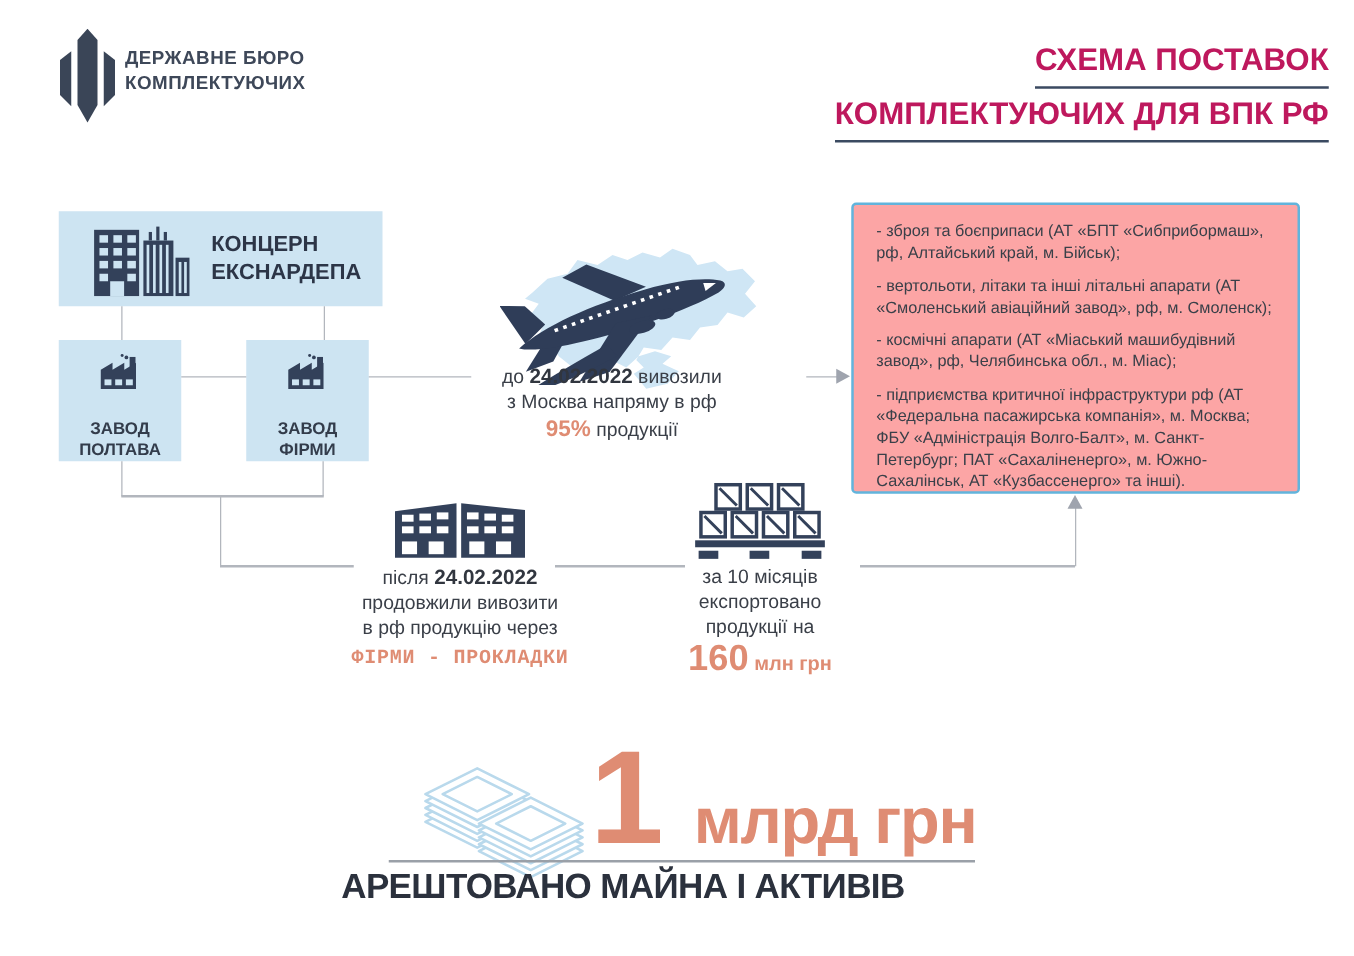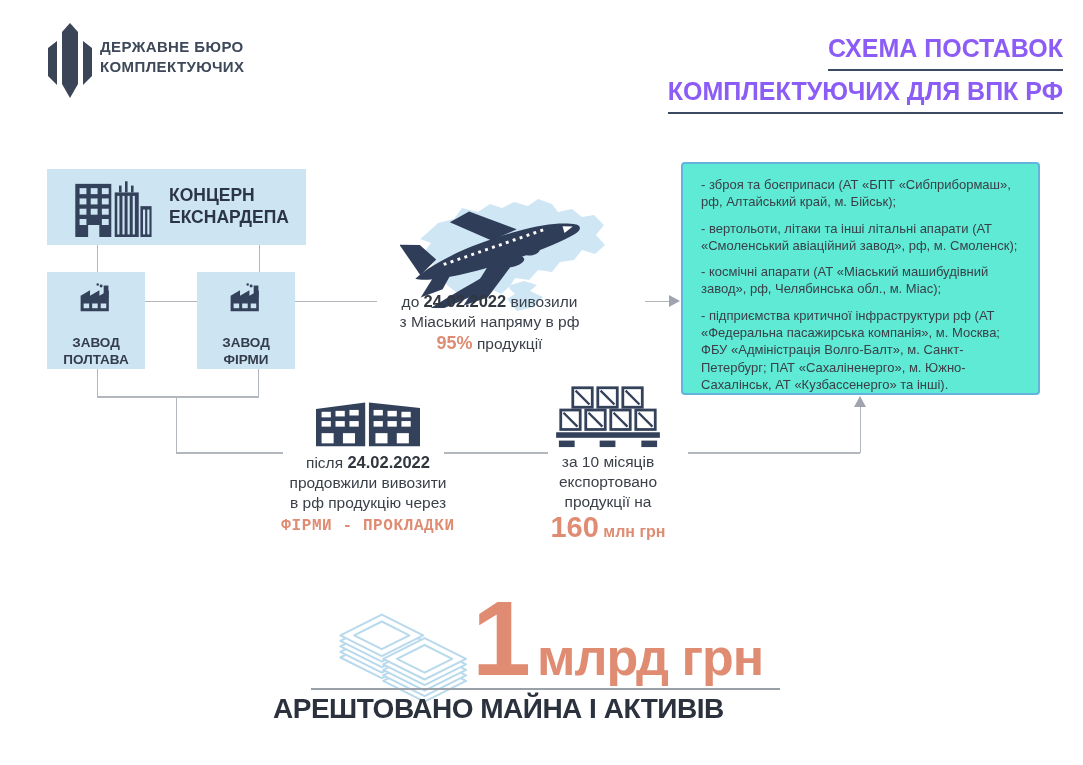--- a/index.html
+++ b/index.html
@@ -5,21 +5,21 @@
   html,body{margin:0;padding:0;background:#fff;}
   .stage{position:relative;width:1083px;height:765px;background:#fff;overflow:hidden;
          font-family:"Liberation Sans",sans-serif;color:#3a3f48;}
   .abs{position:absolute;}
 
   
   .logo-text{left:100px;top:37px;font-size:15px;font-weight:bold;color:#3e4859;
              line-height:1.35;letter-spacing:.4px;}
 
   
-  .title{right:20px;top:28px;text-align:right;color:#8b5cf6;font-weight:bold;
+  .title{right:20px;top:28px;text-align:right;color:#be185d;font-weight:bold;
          font-size:25px;line-height:1.6;}
   .title .u{display:inline-block;border-bottom:2px solid #3b4a61;padding-bottom:1px;}
 
   
   .box{background:#cde4f2;}
   .concern-box{left:47px;top:169px;width:259px;height:76px;display:flex;align-items:center;}
   .concern-box svg{margin-left:22px;flex:none;}
   .concern-label{margin-left:12px;font-size:17.5px;font-weight:bold;color:#2c3547;line-height:1.25;}
   .plant-box{width:98px;height:97px;top:272px;display:flex;flex-direction:column;align-items:center;}
   .plant-box svg{margin-top:11px;}
@@ -35,29 +35,29 @@
   
   .flow-text{text-align:center;font-size:15.5px;line-height:1.28;color:#3a3f48;}
   .flow-text b{font-size:16.5px;color:#31363f;}
   .accent{color:#df8c73;}
   .pct{font-size:18px;font-weight:bold;}
   .firms{font-size:16px;font-weight:bold;letter-spacing:.6px;margin-top:3px;font-family:Liberation Mono, monospace;}
   .big-num{font-size:29px;font-weight:bold;line-height:1;}
   .big-unit{font-size:16px;font-weight:bold;}
 
   
-  .panel{left:681px;top:162px;width:359px;height:233px;background:#5eead4;
+  .panel{left:681px;top:162px;width:359px;height:233px;background:#fca5a5;
          border:2px solid #62b4dc;border-radius:4px;box-sizing:border-box;
          padding:12px 12px 8px 18px;}
   .panel p{margin:0 0 9px 0;font-size:13px;line-height:1.33;color:#3a4049;}
 
   
   .seized-row{left:472px;top:585px;display:flex;align-items:baseline;color:#df8c73;font-weight:bold;}
   .seized-val{font-size:106px;line-height:1;}
-  .seized-unit{font-size:52px;margin-left:6px;letter-spacing:-1px;}
+  .seized-unit{font-size:52px;margin-left:24px;letter-spacing:-1px;}
   .divider{left:311px;top:688px;width:469px;height:2px;background:#9aa0a8;}
   .caption{left:273px;top:693px;width:540px;font-size:28px;font-weight:bold;
            color:#2b313d;letter-spacing:-.5px;}
 </style>
 </head>
 <body>
 
 <div class="stage">
 
   <div class="abs" style="left:46px;top:23px;">
@@ -190,21 +190,21 @@
         <ellipse cx="133" cy="74" rx="8" ry="4"></ellipse>
         <line x1="42" y1="62" x2="150" y2="56" stroke="#ffffff" stroke-width="3" stroke-dasharray="3 4.5"></line>
         <polygon points="170,58 180,61 170,65" fill="#ffffff"></polygon>
         <path d="M0,106 C28,98 58,90 80,85 L86,96 C60,102 28,107 0,106 Z"></path>
       </g>
     </svg>
   </div>
 
   <div class="abs flow-text" style="left:372px;top:291px;width:235px;">
     <div><span>до </span><b>24.02.2022</b><span> вивозили</span></div>
-    <div>з Міаський напряму в рф</div>
+    <div>з Москва напряму в рф</div>
     <div><span class="accent pct">95%</span><span> продукції</span></div>
   </div>
 
   <div class="abs panel">
     <p>- зброя та боєприпаси (АТ «БПТ «Сибприбормаш», рф, Алтайський край, м. Бійськ);</p>
     <p>- вертольоти, літаки та інші літальні апарати (АТ «Смоленський авіаційний завод», рф, м. Смоленск);</p>
     <p>- космічні апарати (АТ «Міаський машибудівний завод», рф, Челябинська обл., м. Міас);</p>
     <p>- підприємства критичної інфраструктури рф (АТ «Федеральна пасажирська компанія», м. Москва; ФБУ «Адміністрація Волго-Балт», м. Санкт-Петербург; ПАТ «Сахаліненерго», м. Южно-Сахалінськ, АТ «Кузбассенерго» та інші).</p>
   </div>
 

